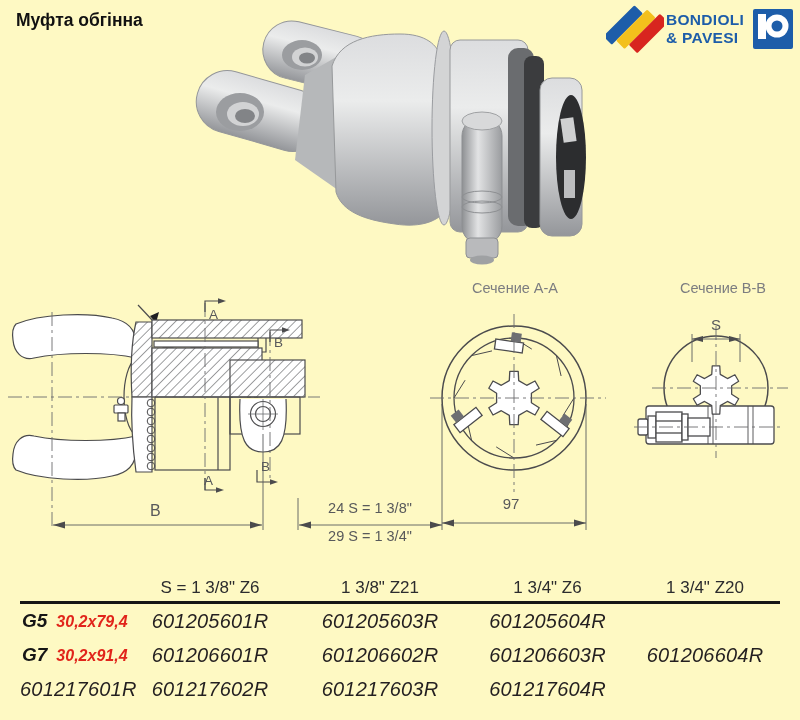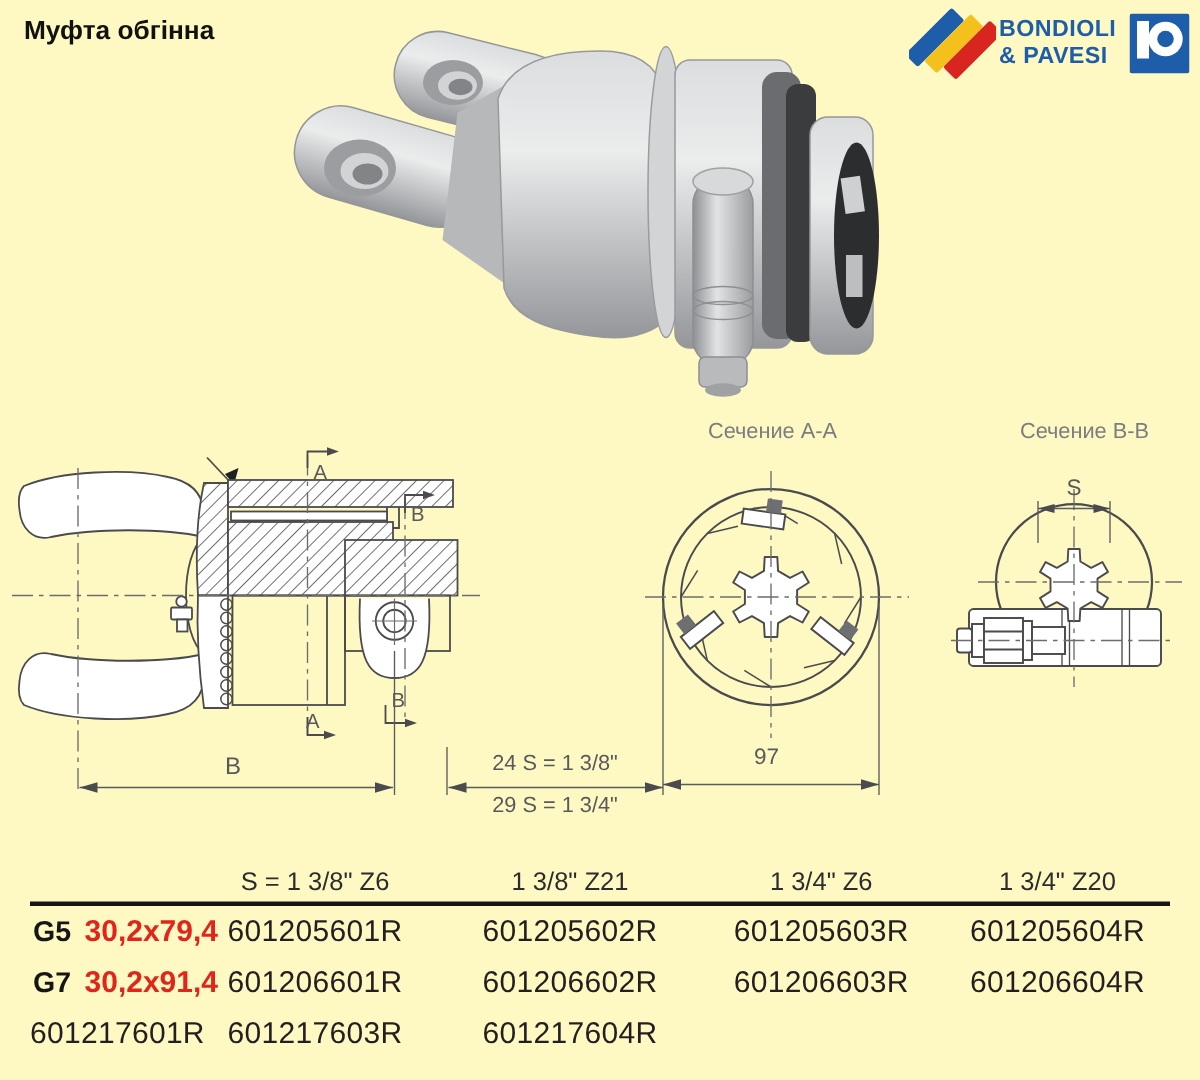--- a/index.html
+++ b/index.html
@@ -10,26 +10,26 @@
   .logo-text{position:absolute;left:666px;top:11px;color:#1d5da9;font-weight:700;
              font-size:15.5px;line-height:18px;letter-spacing:.3px;white-space:nowrap;}
   .sec-label{position:absolute;top:280px;width:132px;text-align:center;color:#7c7d80;font-size:14.5px;}
   .model-code{position:absolute;left:650px;top:486px;width:120px;text-align:center;
               font-size:30px;font-weight:700;color:#37383b;letter-spacing:.5px;}
   
   .ptable{position:absolute;left:20px;top:578px;width:760px;}
   .thead,.trow{display:grid;grid-template-columns:105px 170px 170px 165px 150px;}
   .thead{border-bottom:3.5px solid #161616;padding-bottom:3px;}
   .thead .cell{font-size:17px;color:#2c2c2e;text-align:center;}
-  .trow{height:34px;align-items:center;}
+  .trow{height:34px;align-items:center;font-style:italic;}
   .trow:first-of-type{margin-top:5px;}
   .cell.part{font-size:20px;color:#231f20;text-align:center;letter-spacing:.2px;}
   .label-cell{display:flex;align-items:baseline;gap:9px;padding-left:2px;}
   .model{font-size:19px;font-weight:700;color:#161616;}
-  .size{font-size:20px;font-weight:700;color:#e1251b;}
+  .size{font-size:16px;font-weight:700;color:#e1251b;}
   svg{position:absolute;}
   text{font-family:"Liberation Sans",sans-serif;}
 </style>
 </head>
 <body>
 
 <div class="page">
 
   <div class="title">Муфта обгінна</div>
 
@@ -315,34 +315,34 @@
       <div class="cell">1 3/8" Z21</div>
       <div class="cell">1 3/4" Z6</div>
       <div class="cell">1 3/4" Z20</div>
     </div>
     <div class="trow">
       <div class="cell label-cell">
         <span class="model">G5</span>
         <span class="size">30,2x79,4</span>
       </div>
       <div class="cell part">601205601R</div>
-      <div class="cell part">601205602R</div>
       <div class="cell part">601205603R</div>
       <div class="cell part">601205604R</div>
     </div>
     <div class="trow">
       <div class="cell label-cell">
         <span class="model">G7</span>
         <span class="size">30,2x91,4</span>
       </div>
       <div class="cell part">601206601R</div>
       <div class="cell part">601206602R</div>
       <div class="cell part">601206603R</div>
       <div class="cell part">601206604R</div>
     </div>
     <div class="trow">
       <div class="cell part">601217601R</div>
+      <div class="cell part">601217602R</div>
       <div class="cell part">601217603R</div>
       <div class="cell part">601217604R</div>
     </div>
   </div>
 
 </div>
 
 </body></html>

